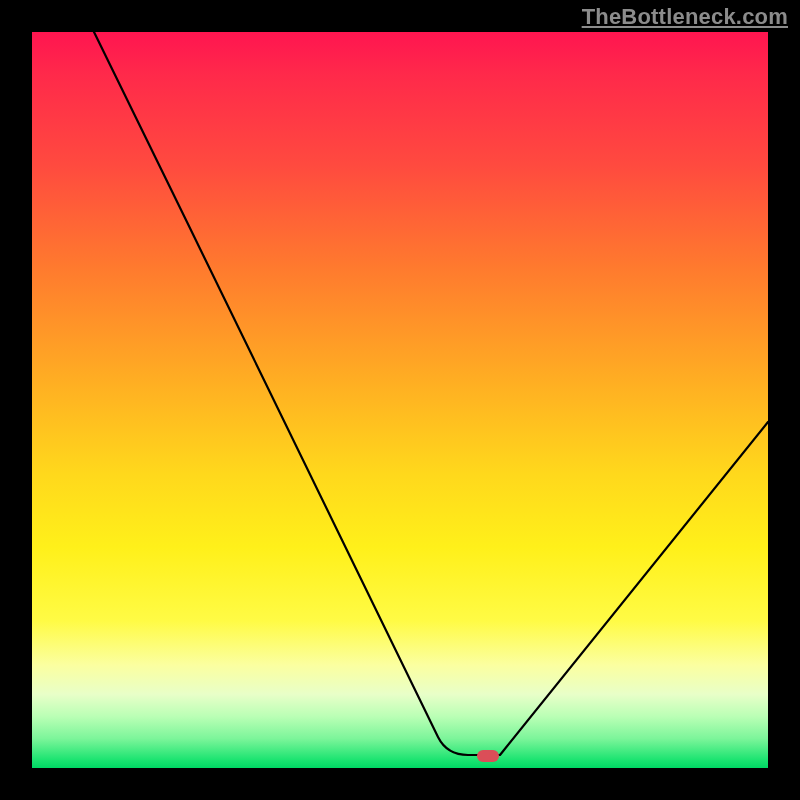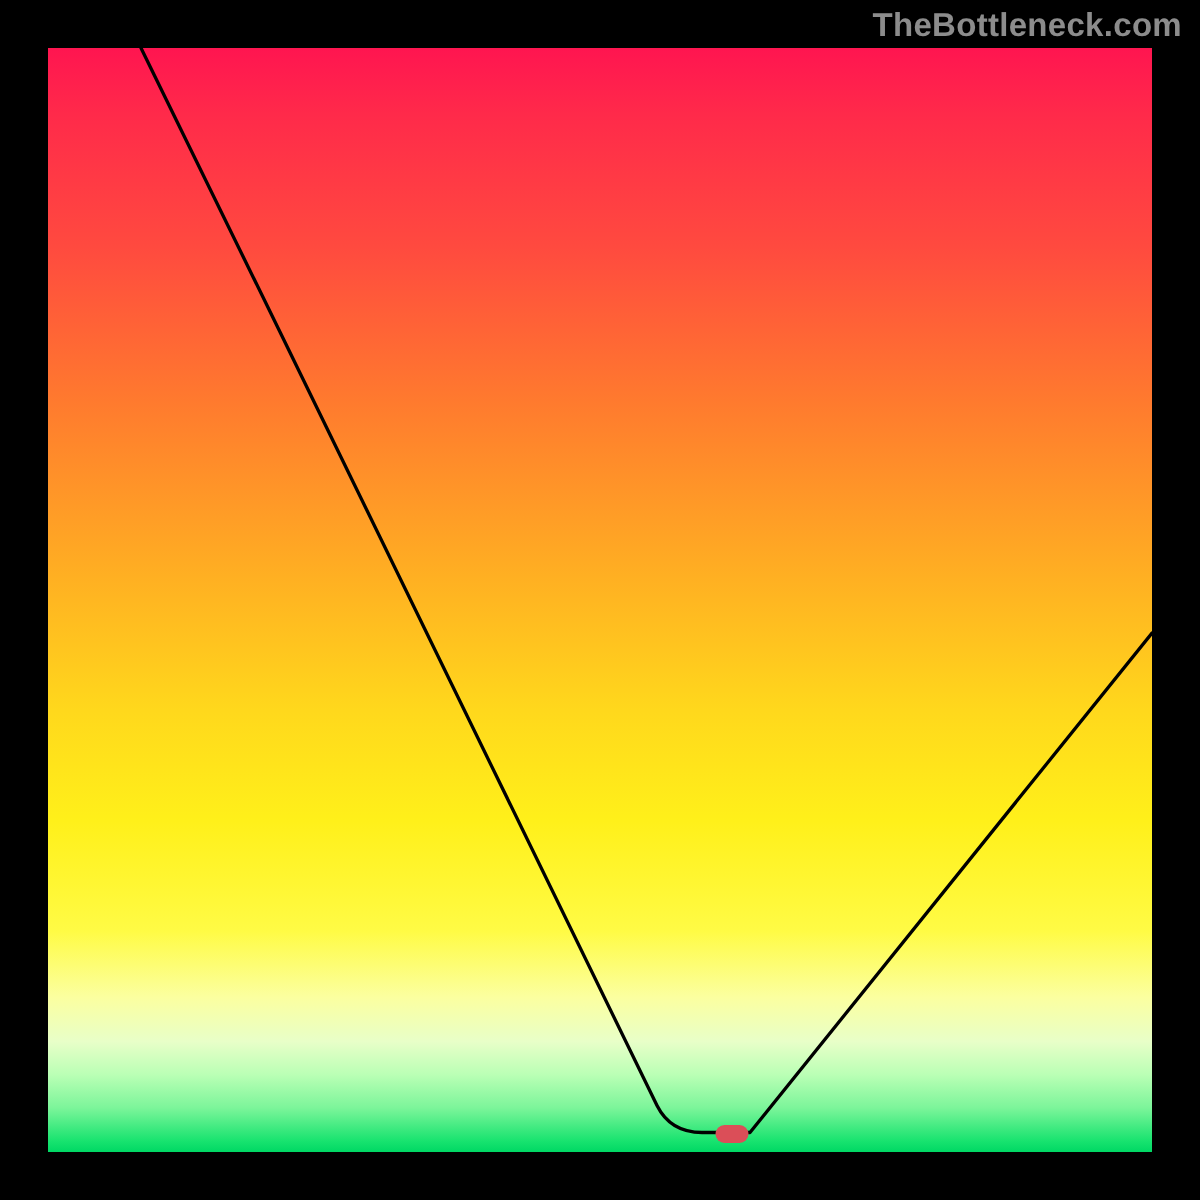--- a/index.html
+++ b/index.html
@@ -66,20 +66,21 @@
   }
   .watermark {
     position: absolute;
     top: 4px;
     right: 12px;
     font-family: Arial, Helvetica, sans-serif;
     font-size: 22px;
     font-weight: 600;
     color: #8c8c8c;
     letter-spacing: 0.2px;
+    text-decoration: underline;
   }
 </style>
 </head>
 <body>
 <div class="frame">
 
   <div class="watermark">TheBottleneck.com</div>
 
   <div class="plot-area">
     <div class="gradient"></div>

